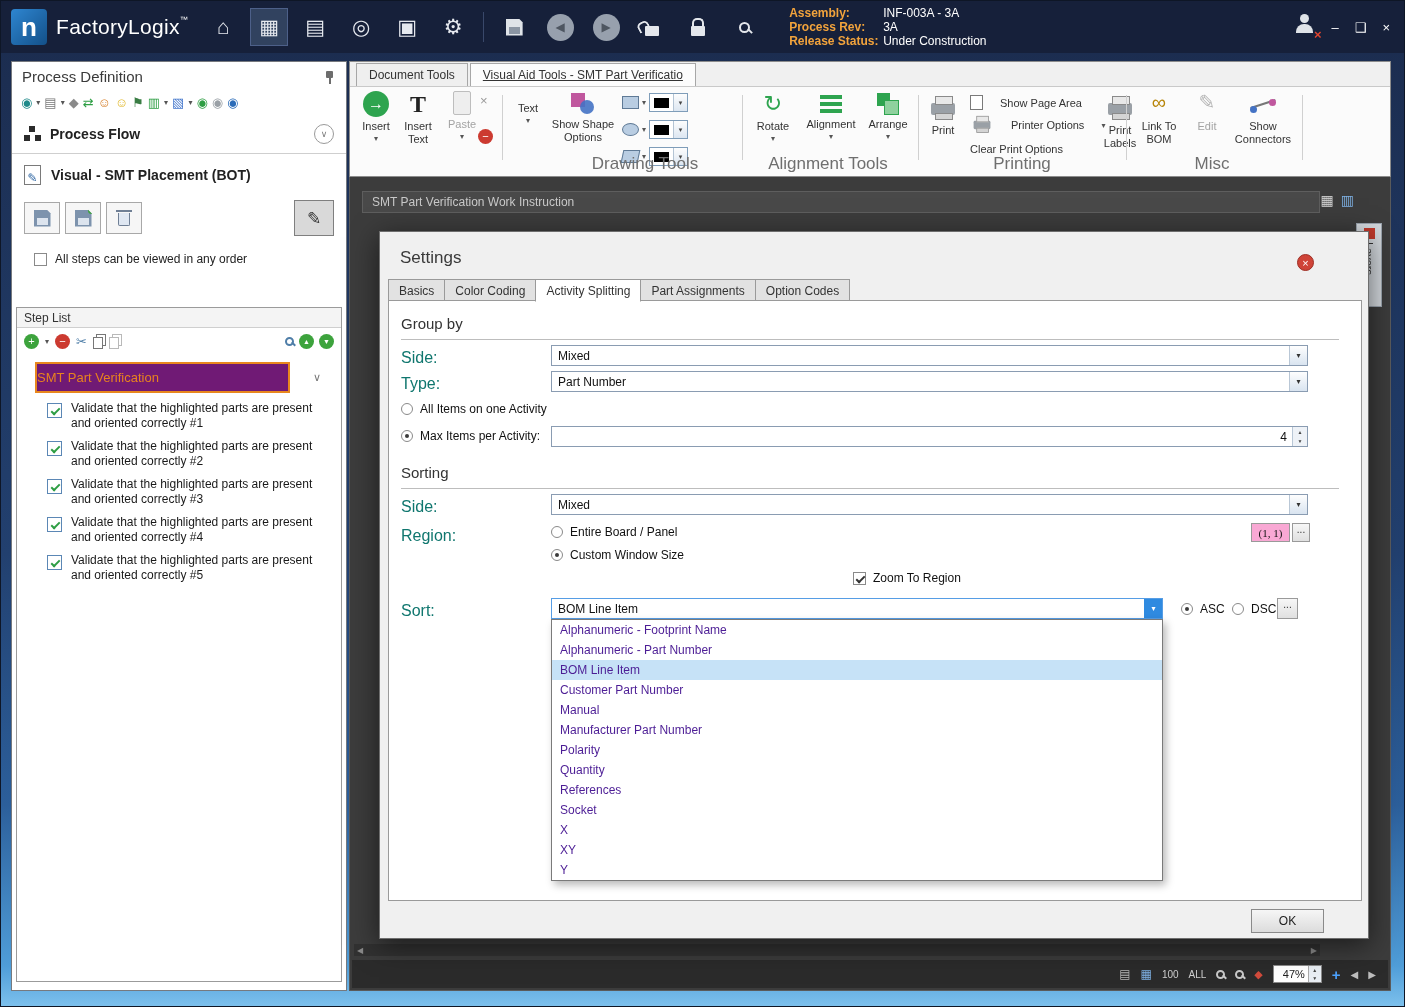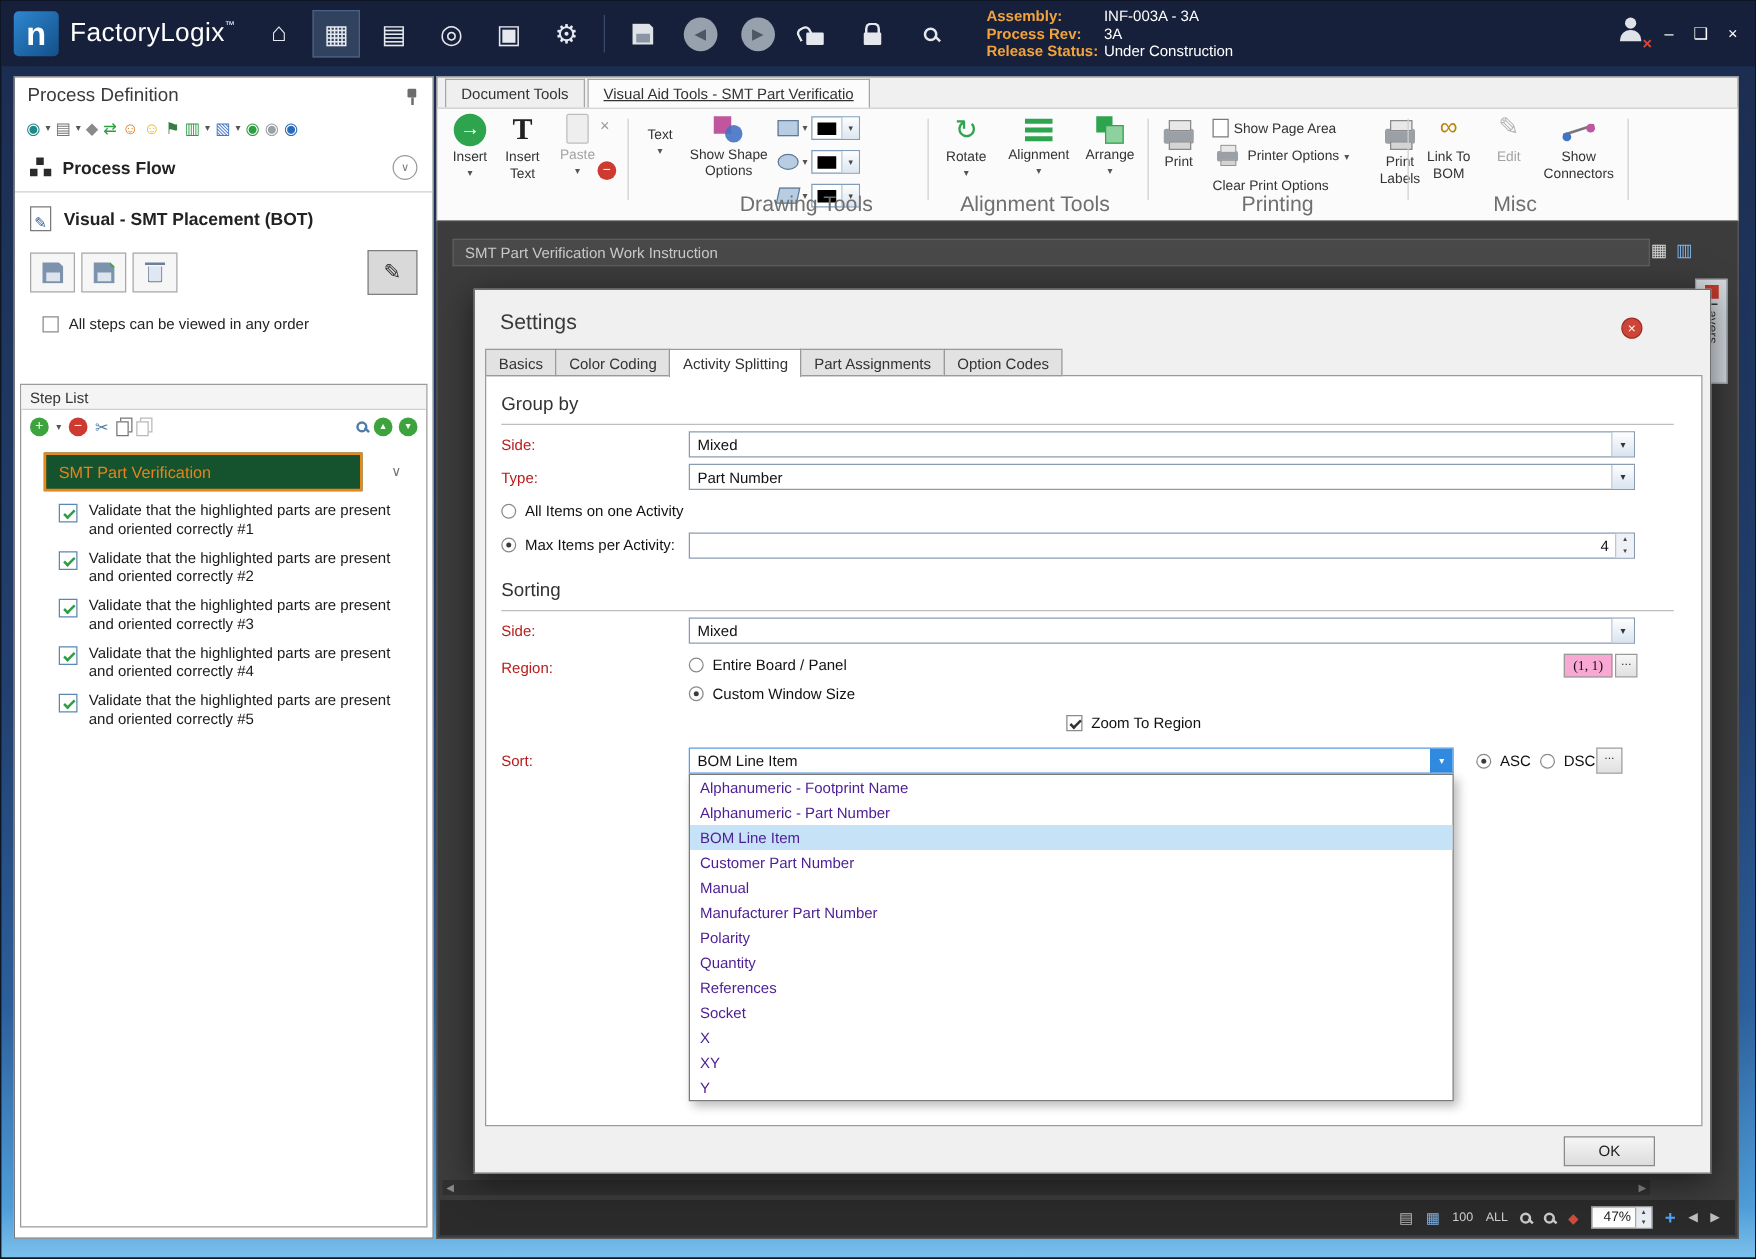--- a/index.html
+++ b/index.html
@@ -71,21 +71,21 @@
   .sl-title{height:20px;background:#f4f4f4;border-bottom:1px solid #cfcfcf;font-size:12px;color:#333;padding:3px 7px;}
   .sl-toolbar{display:flex;align-items:center;gap:6px;padding:4px 7px;height:26px;}
   .tb-right{margin-left:auto;display:flex;gap:5px;align-items:center;}
   .ico-round{width:15px;height:15px;border-radius:50%;color:#fff;font-size:11px;line-height:1;display:flex;align-items:center;justify-content:center;cursor:pointer;}
   .g-green{background:#3da33d;} .g-red{background:#cc3a30;}
   .i-copy{position:relative;width:10px;height:12px;border:1px solid #777;background:#fff;box-shadow:3px -3px 0 -1px #fff,3px -3px 0 0 #777;margin-top:3px;}
   .i-copy.ghost{border-color:#b9b9b9;box-shadow:3px -3px 0 -1px #fff,3px -3px 0 0 #b9b9b9;}
   .i-zoom-s{width:9px;height:9px;border:2px solid #4f7ea8;border-radius:50%;position:relative;}
   .i-zoom-s::after{content:"";position:absolute;width:5px;height:2px;background:#4f7ea8;right:-4px;bottom:-1px;transform:rotate(45deg);}
   .sel-step{display:flex;align-items:center;margin:8px 8px 4px 18px;}
-  .sel-box{width:255px;height:31px;border:2px solid #e8871e;background:#14532d;color:#e8821e;font-size:13px;display:flex;align-items:center;padding-left:10px;}
+  .sel-box{width:255px;height:31px;border:2px solid #e8871e;background:#701a75;color:#e8821e;font-size:13px;display:flex;align-items:center;}
   .sel-chev{margin-left:auto;margin-right:12px;color:#777;font-size:11px;cursor:pointer;}
   .steps{margin-top:4px;}
   .step-item{display:flex;gap:9px;padding:4px 10px 4px 30px;font-size:12px;color:#1a1a1a;line-height:1.25;cursor:pointer;}
   .step-ico{flex:0 0 auto;position:relative;width:15px;height:15px;border:1px solid #5b87b5;background:#fff;margin-top:2px;}
   .step-ico::before{content:"";position:absolute;left:3px;top:4px;width:7px;height:3px;border-left:2px solid #2e9e44;border-bottom:2px solid #2e9e44;transform:rotate(-45deg);}
   .step-txt{max-width:268px;}
   
   .main{position:absolute;left:348px;top:60px;width:1042px;height:930px;}
   .ribbon{position:absolute;left:0;top:0;right:0;height:116px;background:#f0f0f0;border:1px solid #8c8c8c;}
   .rtabs{display:flex;height:24px;padding-left:6px;gap:2px;align-items:flex-end;}
@@ -113,21 +113,21 @@
   .i-rotate{color:#2ea44f;font-size:22px;height:26px;}
   .i-align{position:relative;width:22px;height:20px;margin-top:4px;}
   .i-align::before{content:"";position:absolute;left:0;top:0;width:22px;height:4px;background:#2ea44f;box-shadow:0 7px 0 #2ea44f,0 14px 0 #2ea44f;}
   .i-arrange{position:relative;width:22px;height:22px;margin-top:2px;}
   .i-arrange::before{content:"";position:absolute;left:0;top:0;width:13px;height:13px;background:#2ea44f;}
   .i-arrange::after{content:"";position:absolute;right:0;bottom:0;width:13px;height:13px;background:#8fd19e;border:1px solid #2ea44f;}
   .i-print{position:relative;width:24px;height:12px;background:#9aa0a6;border-radius:2px;margin-top:12px;}
   .i-print::before{content:"";position:absolute;left:4px;top:-7px;width:16px;height:7px;background:#e8e8e8;border:1px solid #8a8a8a;}
   .i-print::after{content:"";position:absolute;left:4px;bottom:-5px;width:16px;height:5px;background:#d4d4d4;border:1px solid #8a8a8a;}
   .i-print.small{transform:scale(.7);margin:0;}
-  .stack-item{position:absolute;display:flex;align-items:center;gap:4px;font-size:11px;color:#333;cursor:pointer;white-space:nowrap;}
+  .stack-item{position:absolute;display:flex;align-items:center;gap:17px;font-size:11px;color:#333;cursor:pointer;white-space:nowrap;}
   .i-pagearea{width:13px;height:15px;border:1px solid #7a7a7a;background:#fff;}
   .i-chain{color:#b8860b;font-size:20px;height:26px;}
   .i-conn{position:relative;width:26px;height:18px;margin-top:6px;}
   .i-conn::before{content:"";position:absolute;left:0;top:6px;width:26px;height:2px;background:#777;transform:rotate(-18deg);}
   .i-conn::after{content:"";position:absolute;left:0;top:9px;width:7px;height:7px;border-radius:50%;background:#4472c4;box-shadow:19px -7px 0 #c0579e;}
   .rdiv{position:absolute;top:8px;bottom:16px;width:1px;background:#d0d0d0;}
   .rlabel{position:absolute;bottom:2px;font-size:17px;color:#6f6f6f;transform:translateX(-50%);white-space:nowrap;}
   
   .doc{position:absolute;left:0;top:116px;right:0;bottom:0;background:#3c3c3c;border:1px solid #5a5a5a;border-top:0;}
   .doc-header{position:absolute;left:12px;top:14px;width:958px;height:22px;background:#494949;border:1px solid #5e5e5e;color:#c9c9c9;font-size:12px;display:flex;align-items:center;padding:0 9px;}
@@ -152,21 +152,21 @@
   .st-mini.blue{color:#7fb2e5;}
   
   .dialog{position:absolute;left:378px;top:230px;width:990px;height:708px;background:#f0f0f0;border:1px solid #6e6e6e;box-shadow:0 6px 26px rgba(0,0,0,.55);z-index:60;}
   .dlg-title{position:absolute;left:20px;top:16px;font-size:17px;color:#3a3a3a;}
   .dlg-close{position:absolute;left:917px;top:22px;width:17px;height:17px;border-radius:50%;background:#cf4438;color:#fff;font-size:11px;display:flex;align-items:center;justify-content:center;cursor:pointer;border:1px solid #9e2e24;}
   .dlg-tabs{position:absolute;left:8px;top:47px;display:flex;z-index:3;}
   .dtab{height:22px;padding:4px 10px;font-size:12px;border:1px solid #9a9a9a;background:#e2e2e2;color:#333;margin-right:-1px;cursor:pointer;white-space:nowrap;}
   .dtab.active{background:#fff;border-bottom:1px solid #fff;height:23px;position:relative;z-index:4;}
   .dlg-content{position:absolute;left:8px;top:68px;width:974px;height:601px;background:#fff;border:1px solid #9a9a9a;}
   .sec-h{position:absolute;left:12px;right:22px;font-size:15px;color:#333;border-bottom:1px solid #bdbdbd;padding-bottom:7px;}
-  .flabel{position:absolute;font-size:12px;color:#b91c1c;}
+  .flabel{position:absolute;font-size:16px;color:#0f766e;}
   .sel{position:absolute;height:21px;background:#fff;border:1px solid #8a9cb2;display:flex;align-items:center;font-size:12px;color:#111;cursor:pointer;}
   .sel .v{padding-left:6px;flex:1;}
   .sel .ab{width:18px;height:100%;display:flex;align-items:center;justify-content:center;border-left:1px solid #b9c7d6;background:linear-gradient(#fefefe,#d9e4f0);font-size:8px;color:#333;}
   .sel.open{border-color:#569de5;}
   .sel.open .ab{background:#2f8ae0;color:#fff;border-left-color:#2f8ae0;}
   .spin{position:absolute;height:21px;background:#fff;border:1px solid #8a9cb2;font-size:12px;display:flex;align-items:center;}
   .spin .v{flex:1;text-align:right;padding-right:5px;color:#111;}
   .spin .btns{width:15px;height:100%;display:flex;flex-direction:column;border-left:1px solid #b9c7d6;background:#eef2f7;color:#444;}
   .spin .btns span{flex:1;font-size:5px;display:flex;align-items:center;justify-content:center;cursor:pointer;}
   .opt{position:absolute;display:flex;align-items:center;gap:7px;font-size:12px;color:#111;cursor:pointer;}

